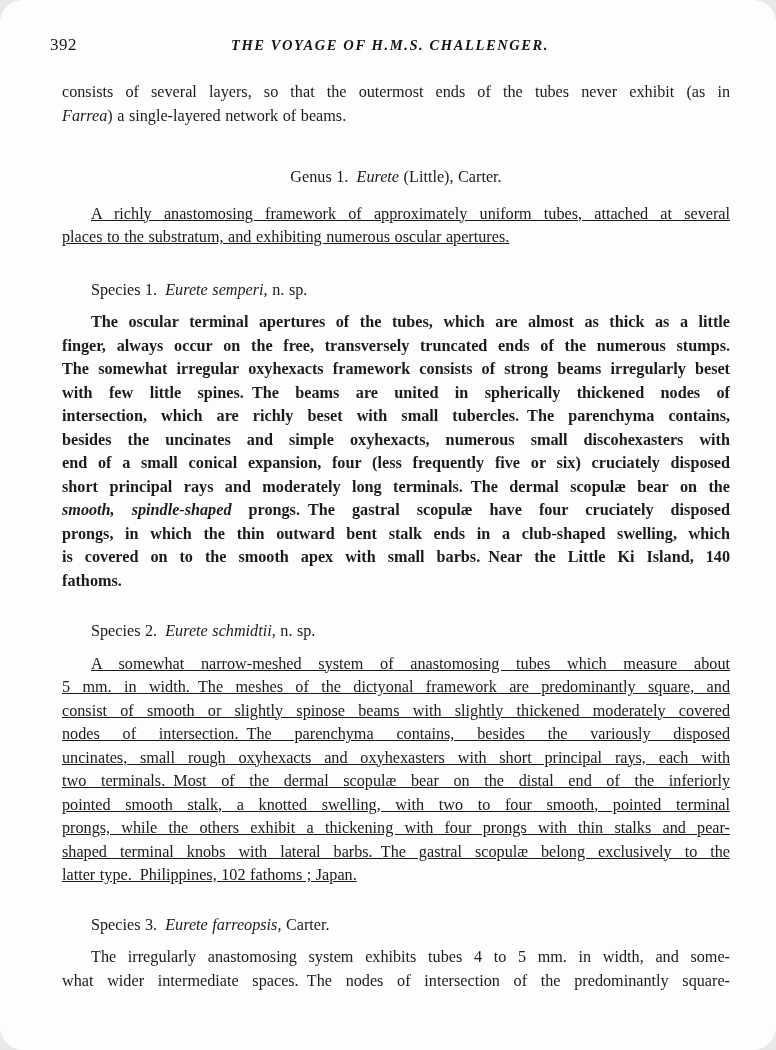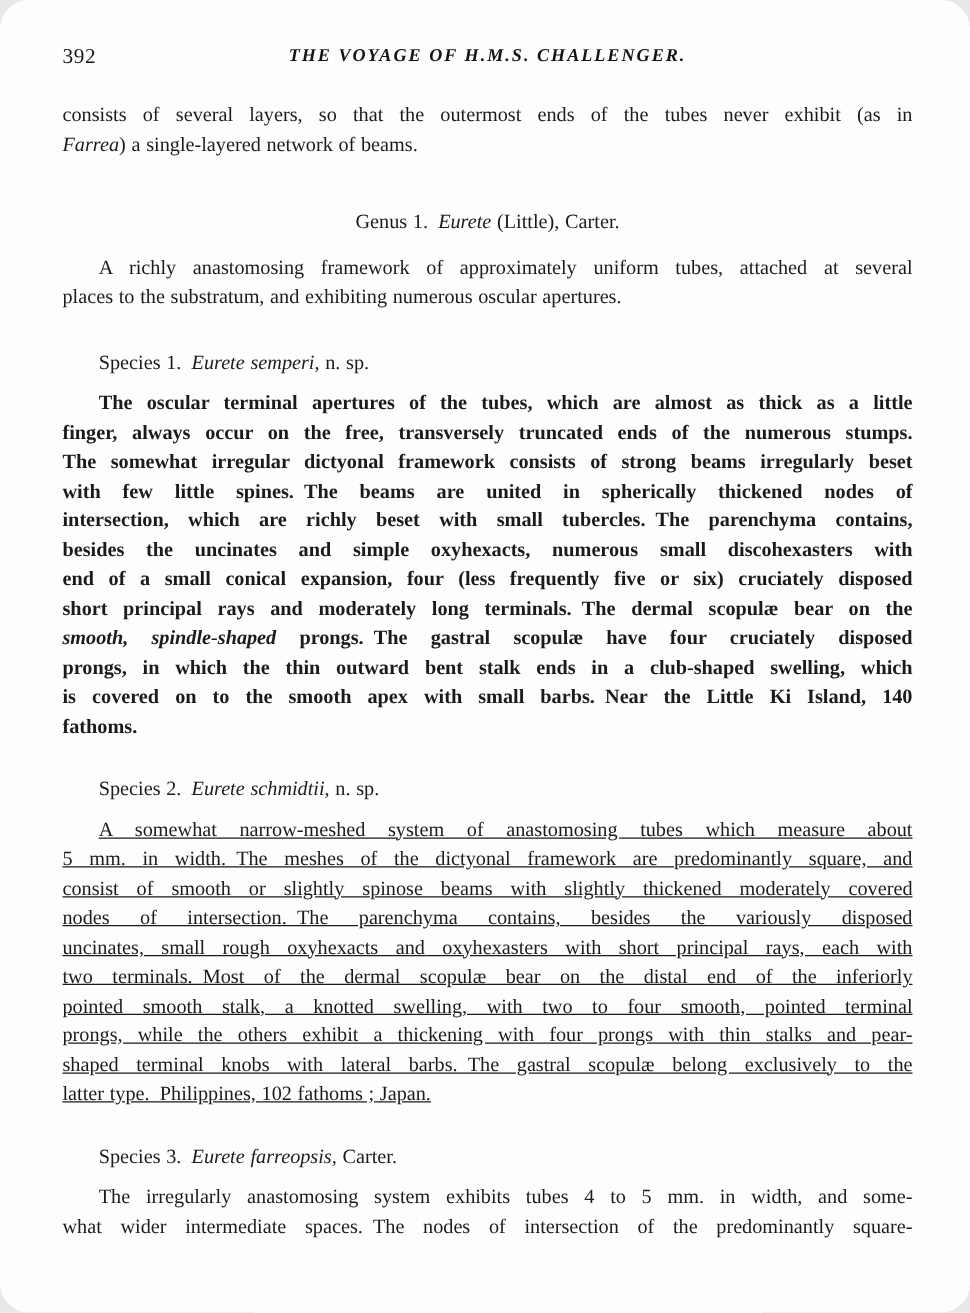--- a/index.html
+++ b/index.html
@@ -49,37 +49,38 @@
   .page-body {
     margin: 0 46px 0 50px;
     font-size: 16.2px;
     line-height: 23.5px;
     word-spacing: 0.5px;
   }
   .block { margin: 0; }
   .line {
     text-align: justify;
     text-align-last: justify;
+    margin-left: 12px;
   }
   .line.short { text-align-last: left; }
   .line.first { text-indent: 29px; }
   .center-h .line {
     text-align: center;
     text-align-last: center;
   }
   .species-h .line {
     text-align: left;
     text-align-last: left;
     text-indent: 29px;
   }
   i { font-style: italic; }
 
   .b-para1  { margin-top: 26px; }
   .b-genus-h { margin-top: 38px; }
-  .b-genus-p { margin-top: 13px; }
+  .b-genus-p { margin-top: 13px; text-decoration: underline; }
   .b-sp1-h  { margin-top: 29px; }
   .b-sp1-p  { margin-top: 9px; font-weight: bold; }
   .b-sp2-h  { margin-top: 27px; }
   .b-sp2-p  { margin-top: 9px; text-decoration: underline; }
   .b-sp3-h  { margin-top: 26px; }
   .b-sp3-p  { margin-top: 9px; }
 </style>
 </head>
 <body>
 
@@ -106,21 +107,21 @@
         <div class="line short"><span>places to the substratum, and exhibiting numerous oscular apertures.</span></div>
       </div>
 
     <div class="block species-h b-sp1-h">
         <div class="line"><span>Species 1. </span><i>Eurete semperi</i><span>, n. sp.</span></div>
       </div>
 
     <div class="block b-sp1-p">
         <div class="line first"><span>The oscular terminal apertures of the tubes, which are almost as thick as a little</span></div>
         <div class="line"><span>finger, always occur on the free, transversely truncated ends of the numerous stumps.</span></div>
-        <div class="line"><span>The somewhat irregular dictyonal framework consists of strong beams irregularly beset</span></div>
+        <div class="line"><span>The somewhat irregular oxyhexacts framework consists of strong beams irregularly beset</span></div>
         <div class="line"><span>with few little spines. The beams are united in spherically thickened nodes of</span></div>
         <div class="line"><span>intersection, which are richly beset with small tubercles. The parenchyma contains,</span></div>
         <div class="line"><span>besides the uncinates and simple oxyhexacts, numerous small discohexasters with</span></div>
         <div class="line"><span>end of a small conical expansion, four (less frequently five or six) cruciately disposed</span></div>
         <div class="line"><span>short principal rays and moderately long terminals. The dermal scopulæ bear on the</span></div>
         <div class="line"><i>smooth, spindle-shaped</i><span> prongs. The gastral scopulæ have four cruciately disposed</span></div>
         <div class="line"><span>prongs, in which the thin outward bent stalk ends in a club-shaped swelling, which</span></div>
         <div class="line"><span>is covered on to the smooth apex with small barbs. Near the Little Ki Island, 140</span></div>
         <div class="line short"><span>fathoms.</span></div>
       </div>

